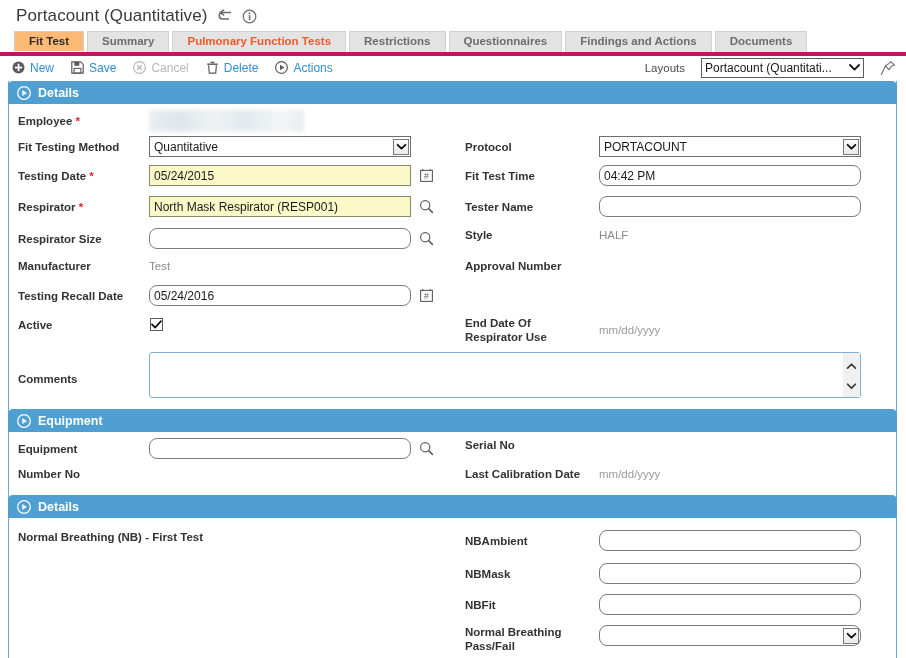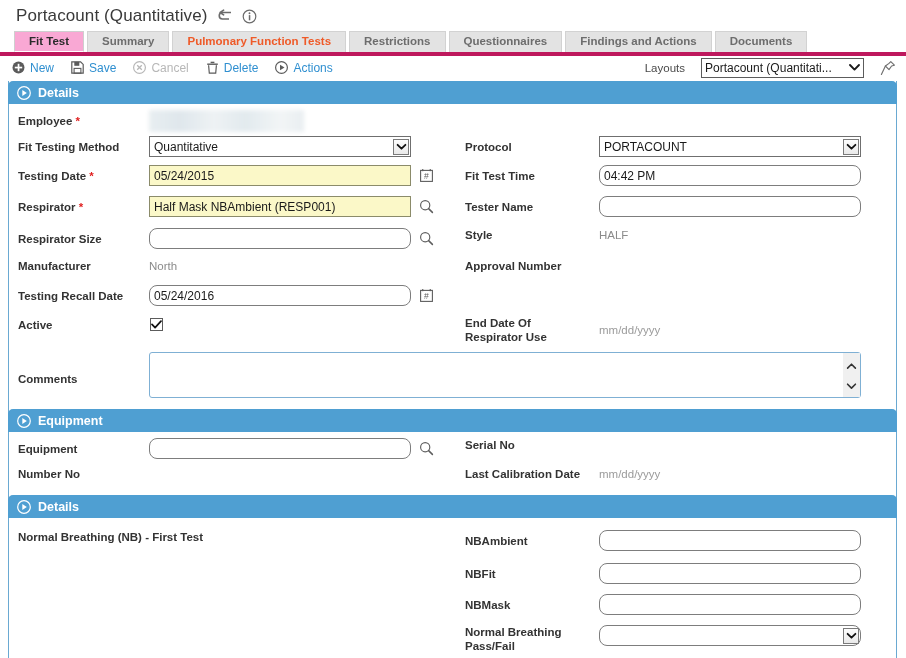--- a/index.html
+++ b/index.html
@@ -38,21 +38,21 @@
     height:21px; line-height:19px;
     padding: 0 14px;
     font-size: 11.5px;
     color:#6d6d6d;
     white-space:nowrap;
     font-weight: 600;
     cursor: pointer;
   }
   .tab.orange { color:#ef5a28; }
   .tab.active {
-    background:#f9a8d4;
+    background:#fdba74;
     color:#2b2b2b;
     border:1px solid #cfcfcf;
     border-bottom:1px solid #fff;
     font-weight:700;
   }
 
   
   .toolbar {
     display:flex; align-items:center;
     height: 27px;
@@ -347,21 +347,21 @@
           </div>
         </div>
       </div>
 
       <div class="row" style="height:32px;">
         <div class="col-l">
           <div class="lbl">
             <span>Respirator</span><span class="req"> *</span>
           </div>
           <div class="fld yellow">
-            <span>Half Mask NBAmbient (RESP001)</span>
+            <span>North Mask Respirator (RESP001)</span>
           </div>
           <span class="ficon">
             <svg width="15" height="15" viewBox="0 0 15 15">
                 <circle cx="6.2" cy="6.2" r="4.6" fill="none" stroke="#5e5e5e" stroke-width="1.15"></circle>
                 <path d="M9.6 9.6 L13.4 13.4" stroke="#5e5e5e" stroke-width="1.5" stroke-linecap="round"></path>
               </svg>
           </span>
         </div>
         <div class="col-r">
           <div class="lbl wide">Tester Name</div>
@@ -386,21 +386,21 @@
         </div>
         <div class="col-r">
           <div class="lbl wide">Style</div>
           <div class="val-ro">HALF</div>
         </div>
       </div>
 
       <div class="row" style="height:26px;">
         <div class="col-l">
           <div class="lbl">Manufacturer</div>
-          <div class="val-ro">North</div>
+          <div class="val-ro">Test</div>
         </div>
         <div class="col-r">
           <div class="lbl wide">Approval Number</div>
           <div class="val-ro"></div>
         </div>
       </div>
 
       <div class="row" style="height:31px;">
         <div class="col-l">
           <div class="lbl">Testing Recall Date</div>
@@ -519,31 +519,31 @@
           <div class="lbl wide">NBAmbient</div>
           <div class="fld rounded">
             <span></span>
           </div>
         </div>
       </div>
 
       <div class="row" style="height:31px;">
         <div class="col-l"></div>
         <div class="col-r">
-          <div class="lbl wide">NBFit</div>
+          <div class="lbl wide">NBMask</div>
           <div class="fld rounded">
             <span></span>
           </div>
         </div>
       </div>
 
       <div class="row" style="height:31px;">
         <div class="col-l"></div>
         <div class="col-r">
-          <div class="lbl wide">NBMask</div>
+          <div class="lbl wide">NBFit</div>
           <div class="fld rounded">
             <span></span>
           </div>
         </div>
       </div>
 
       <div class="row" style="height:30px;align-items:flex-start;">
         <div class="col-l"></div>
         <div class="col-r" style="align-items:flex-start;">
           <div class="lbl wide">

